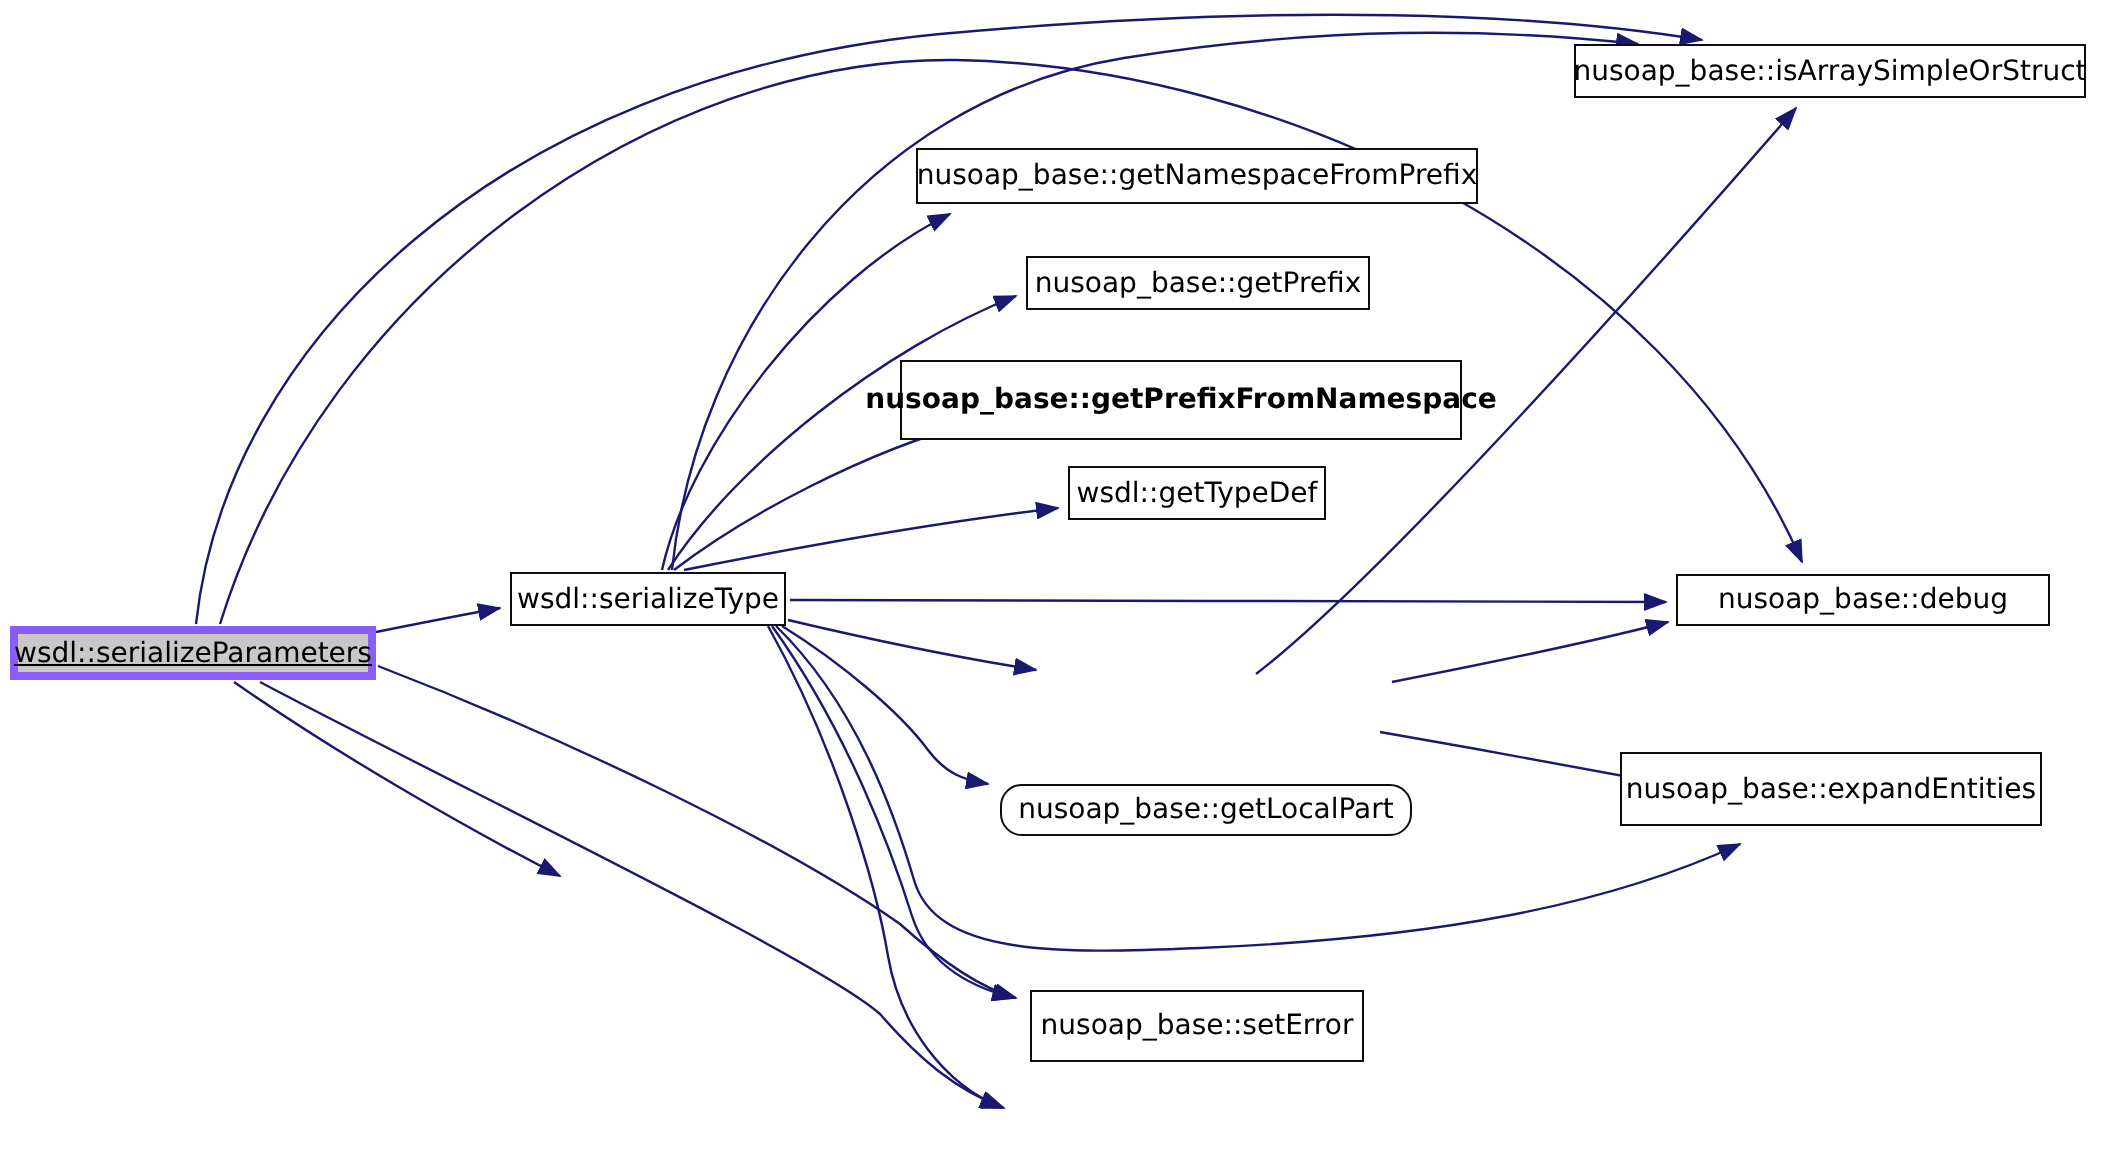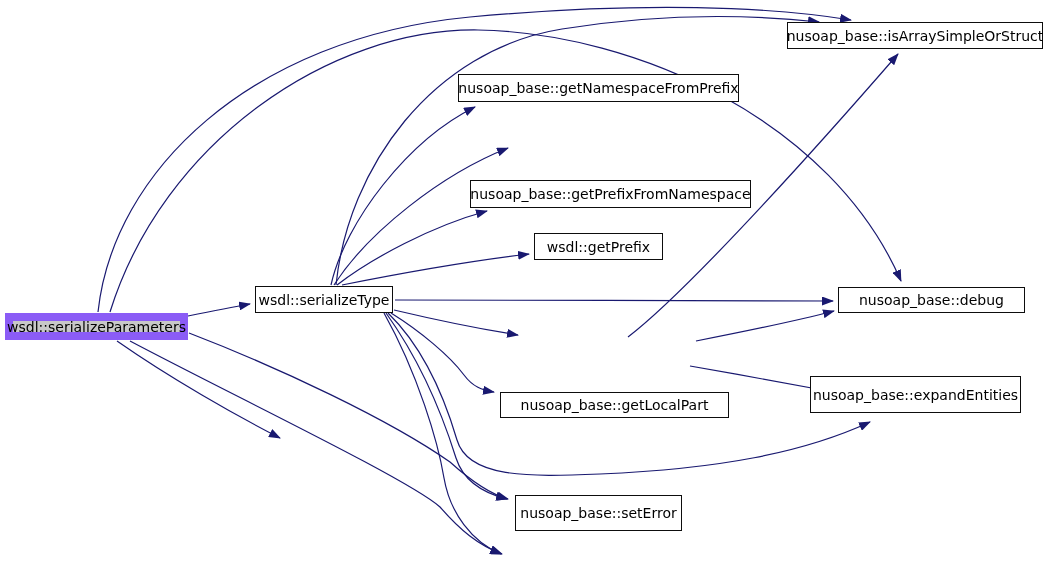--- a/index.html
+++ b/index.html
@@ -18,34 +18,35 @@
     border:1px solid #0d0d0d;
     color:#000000;
     font-size:14px;
     display:flex;align-items:center;justify-content:center;
     white-space:nowrap;
     cursor:pointer;
     z-index:2;
   }
   .node.focus{
     background:#c8c8c8;
-    border:8px solid #8b5cf6;
+    border:4px solid #8b5cf6;
     cursor:default;
+    text-decoration:underline;
   }
   
   .n0 {left:5px;  top:313px; width:183px; height:27px;}
   .n1 {left:255px; top:286px; width:138px; height:27px;}
   .n2 {left:458px; top:74px;  width:281px; height:28px;}
   .n3 {left:513px; top:128px; width:172px; height:27px;}
-  .n4 {left:470px; top:180px; width:281px; height:28px;}
+  .n4 {left:450px; top:180px; width:281px; height:40px;font-weight:bold;}
   .n5 {left:534px; top:233px; width:129px; height:27px;}
   .n6 {left:787px; top:22px;  width:256px; height:27px;}
   .n7 {left:838px; top:287px; width:187px; height:26px;}
   .n8 {left:502px; top:338px; width:193px; height:27px;}
-  .n9 {left:500px; top:392px; width:229px; height:26px;}
+  .n9 {left:500px; top:392px; width:206px; height:26px;border-radius:11px;}
   .n10{left:810px; top:376px; width:211px; height:37px;}
   .n11{left:237px; top:441px; width:173px; height:27px;}
   .n12{left:515px; top:495px; width:167px; height:36px;}
   .n13{left:510px; top:547px; width:176px; height:27px;}
   .edge{stroke:#191970;stroke-width:1.2;fill:none;}
 </style>
 </head>
 <body>
 
 <div id="canvas">
@@ -77,21 +78,22 @@
     <path class="edge" d="M 384,313 C 418,374 438,442 444,478 C 450,513 472,542 501,554" marker-end="url(#arr)"></path>
 
     <path class="edge" d="M 696,341 C 742,332 792,322 834,311" marker-end="url(#arr)"></path>
     <path class="edge" d="M 690,366 C 736,374 786,383 828,391" marker-end="url(#arr)"></path>
     <path class="edge" d="M 628,337 C 692,288 832,130 898,54" marker-end="url(#arr)"></path>
   </svg>
 
   <div class="node focus n0">wsdl::serializeParameters</div>
   <div class="node n2">nusoap_base::getNamespaceFromPrefix</div>
   <div class="node n1">wsdl::serializeType</div>
+  <div class="node n3">nusoap_base::getPrefix</div>
   <div class="node n4">nusoap_base::getPrefixFromNamespace</div>
-  <div class="node n5">wsdl::getPrefix</div>
+  <div class="node n5">wsdl::getTypeDef</div>
   <div class="node n6">nusoap_base::isArraySimpleOrStruct</div>
   <div class="node n7">nusoap_base::debug</div>
   <div class="node n9">nusoap_base::getLocalPart</div>
   <div class="node n10">nusoap_base::expandEntities</div>
   <div class="node n12">nusoap_base::setError</div>
 
 </div>
 
 </body></html>

